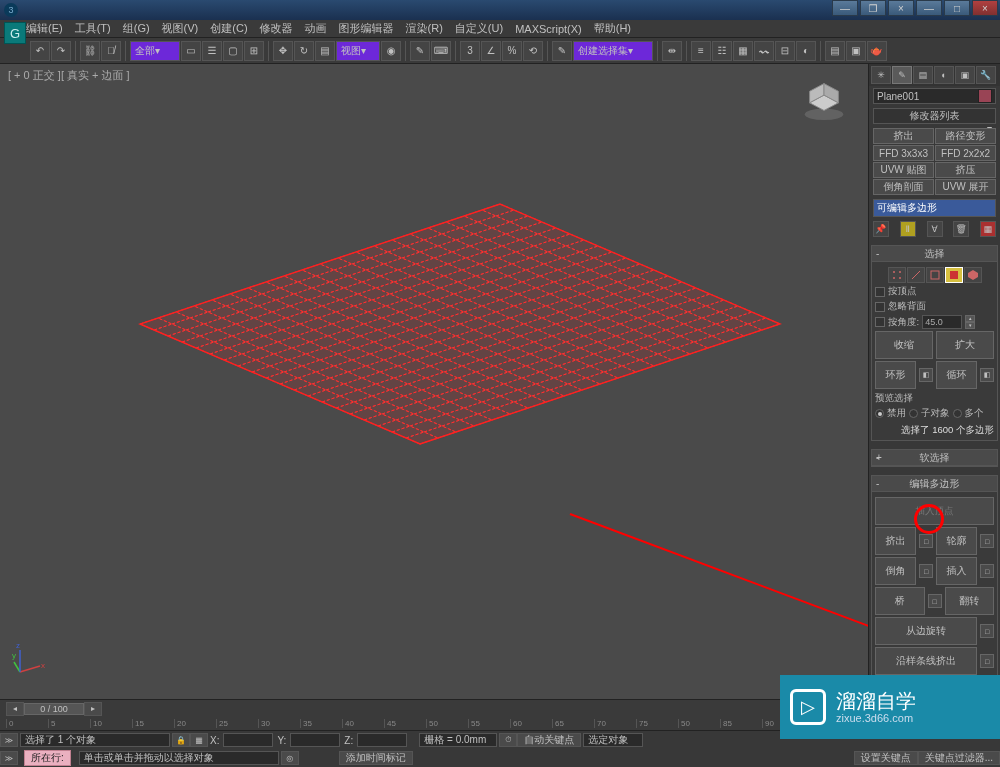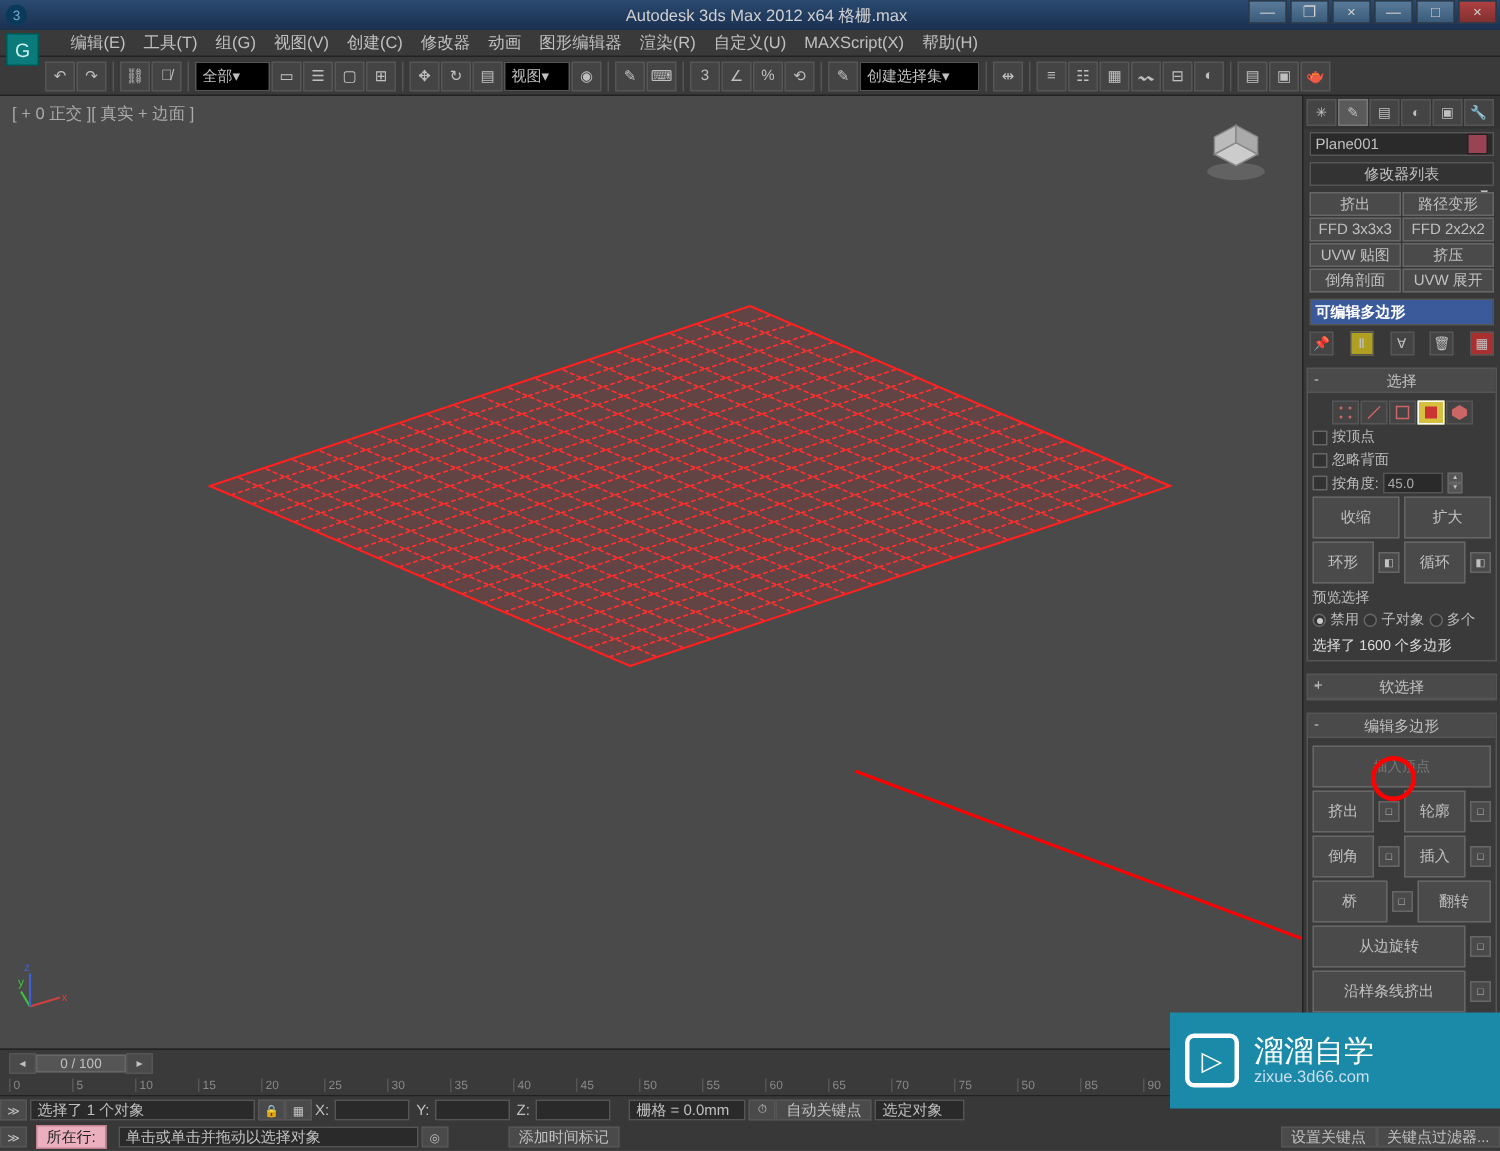--- a/index.html
+++ b/index.html
@@ -7,29 +7,29 @@
 
 
 .titlebar { height: 20px; background: linear-gradient(#2a4a70, #1a3050); display: flex; align-items: center; padding: 0 4px; color: #d0d0d0; position: relative; }
 .app-icon { width: 14px; height: 14px; background: #0a3a5a; border-radius: 50%; margin-right: 8px; display:flex; align-items:center; justify-content:center; font-size:9px; color:#7ac; }
 .title-text { flex: 1; text-align: center; font-size: 11px; }
 .win-btns { display: flex; gap: 2px; position: absolute; right: 2px; top: 0; }
 .win-btn { width: 26px; height: 16px; background: linear-gradient(#5a7a9a,#3a5a7a); border: 1px solid #2a3a4a; display:flex; align-items:center; justify-content:center; font-size:10px; cursor:pointer; }
 .win-btn.close { background: linear-gradient(#b04040,#803030); }
 
 
-.menubar { height: 18px; background: #3a3a3a; display: flex; align-items: center; padding-left: 41px; border-bottom: 1px solid #222; }
+.menubar { height: 18px; background: #3a3a3a; display: flex; align-items: center; padding-left: 20px; border-bottom: 1px solid #222; }
 .menu-item { padding: 0 6px; font-size: 11px; cursor: pointer; }
 .max-logo { position: absolute; left: 4px; top: 22px; width: 22px; height: 22px; background: #0a7a7a; border: 1px solid #055; display:flex; align-items:center; justify-content:center; font-size:13px; color:#cee; }
 
 
 .toolbar { height: 26px; background: #3a3a3a; border-bottom: 1px solid #222; display: flex; align-items: center; padding: 0 4px 0 30px; gap: 1px; overflow: hidden; }
 .tb-sep { width: 1px; height: 20px; background: #555; margin: 0 3px; }
 .tb-btn { width: 20px; height: 20px; background: #444; border: 1px solid #555; display:flex; align-items:center; justify-content:center; font-size:10px; cursor:pointer; flex-shrink:0; }
-.tb-dd { height: 20px; background: #000000; border: 1px solid #555; padding: 0 4px; font-size: 10px; display:flex; align-items:center; cursor:pointer; }
+.tb-dd { height: 20px; background: #6d28d9; border: 1px solid #555; padding: 0 4px; font-size: 10px; display:flex; align-items:center; cursor:pointer; }
 
 
 .main { display: flex; height: 648px; }
 .viewport-area { flex: 1; background: #4a4a4a; position: relative; }
 .viewport-label { position: absolute; top: 4px; left: 8px; font-size: 11px; color: #aaa; }
 .viewport { width: 100%; height: 100%; position: relative; overflow: hidden; }
 .viewcube { position: absolute; top: 10px; right: 20px; width: 48px; height: 48px; }
 .viewcube svg { width:100%; height:100%; }
 .axis-gizmo { position: absolute; bottom: 30px; left: 12px; }
 
@@ -37,21 +37,21 @@
 .cmd-panel { width: 132px; background: #383838; border-left: 1px solid #222; display: flex; flex-direction: column; overflow: hidden; }
 .cmd-tabs { display: flex; background: #333; padding: 2px; gap: 1px; }
 .cmd-tab { width: 20px; height: 18px; background: #444; border: 1px solid #555; display:flex; align-items:center; justify-content:center; font-size:9px; cursor:pointer; }
 .cmd-tab.active { background: #5a5a5a; border-color: #777; }
 .obj-name { height: 16px; background: #2a2a2a; border: 1px solid #555; margin: 2px 4px; padding: 0 3px; font-size: 10px; display:flex; align-items:center; }
 .obj-name-color { width: 14px; height: 14px; background: #994455; margin-left: auto; border:1px solid #222; }
 .mod-dd { height: 16px; background: #333; border: 1px solid #555; margin: 2px 4px; font-size: 10px; display:flex; align-items:center; padding:0 3px; cursor:pointer;flex-direction:column; }
 .mod-btns { display: grid; grid-template-columns: 1fr 1fr; gap: 1px; padding: 2px 4px; }
 .mod-btn { height: 16px; background: #4a4a4a; border: 1px solid #666; font-size: 10px; display:flex; align-items:center; justify-content:center; cursor:pointer; }
 .mod-stack { margin: 2px 4px; height: 70px; background: #2a2a2a; border: 1px solid #555; }
-.mod-stack-item { background: #3a5a9a; color: #fff; padding: 1px 3px; font-size: 10px; cursor:pointer;font-weight:bold; }
+.mod-stack-item { background: #3a5a9a; color: #fff; padding: 1px 3px; font-size: 10px; cursor:pointer; }
 .mod-footer { display: flex; gap: 2px; padding: 2px 4px; justify-content: space-between; }
 .mod-ft-btn { width: 16px; height: 16px; background: #444; border: 1px solid #555; cursor:pointer; display:flex;align-items:center;justify-content:center;font-size:9px; }
 .mod-ft-btn.red { background: #aa3030; }
 .mod-ft-btn.on { background: #b0a020; }
 
 
 .rollout { margin: 6px 2px 2px; border: 1px solid #555; background: #3a3a3a; }
 .rollout-hdr { height: 16px; background: #4a4a4a; border-bottom: 1px solid #555; font-size: 10px; display:flex; align-items:center; justify-content:center; cursor:pointer; position:relative; }
 .rollout-hdr::before { content:"-"; position:absolute; left:4px; }
 .rollout-body { padding: 3px; font-size: 10px; }
@@ -94,21 +94,20 @@
 .wm-logo { width:36px; height:36px; border:3px solid #fff; border-radius:6px; display:flex; align-items:center; justify-content:center; font-size:18px; }
 .wm-text { display:flex; flex-direction:column; line-height:1.1; }
 .wm-text small { font-size:11px; color:#cde; }
 
 </style>
 </head>
 <body>
 
 <div class="titlebar">
   <div class="app-icon">3</div>
-  <div class="title-text">Autodesk 3ds Max 2012 x64   格栅.max</div>
   <div class="win-btns">
     <div class="win-btn">—</div>
     <div class="win-btn">❐</div>
     <div class="win-btn">×</div>
     <div class="win-btn">—</div>
     <div class="win-btn">□</div>
     <div class="win-btn close">×</div>
   </div>
 </div>
 
@@ -714,21 +713,21 @@
           </div>
         <div class="rb-text" style="margin-top:3px">预览选择</div>
         <div class="rb-row">
           <div class="rb-radio on"></div>
             <span class="rb-text">禁用</span>
           <div class="rb-radio"></div>
             <span class="rb-text">子对象</span>
           <div class="rb-radio"></div>
             <span class="rb-text">多个</span>
         </div>
-        <div class="rb-text" style="text-align:left;margin-top:4px;color:#ddd">选择了 1600 个多边形</div>
+        <div class="rb-text" style="text-align:right;margin-top:4px;color:#ddd">选择了 1600 个多边形</div>
       </div>
     </div>
 
     <div class="rollout">
       <div class="rollout-hdr">
           <span style="position:absolute;left:4px">+</span>
           <span>软选择</span>
         </div>
     </div>
 

